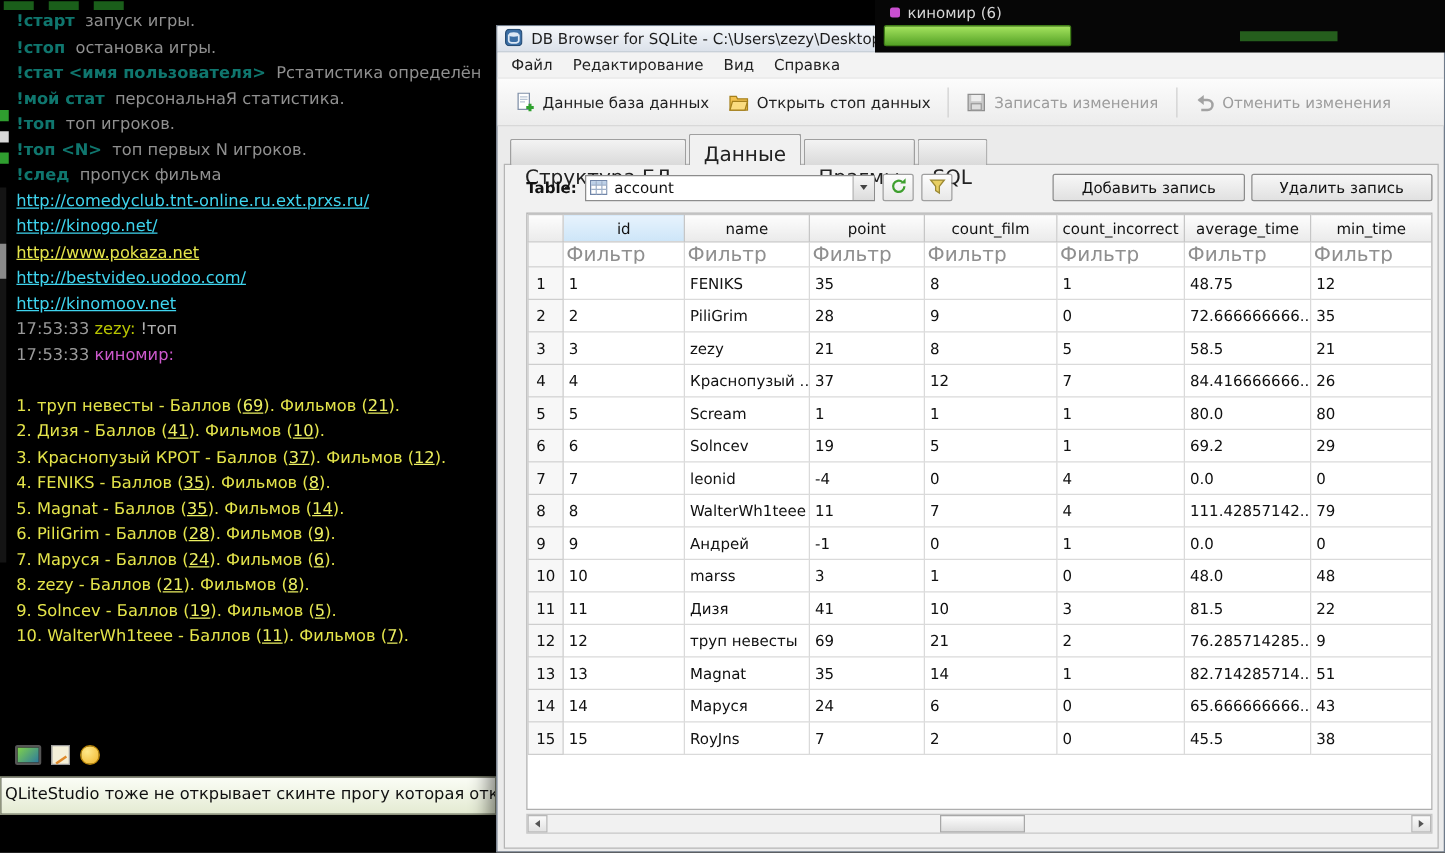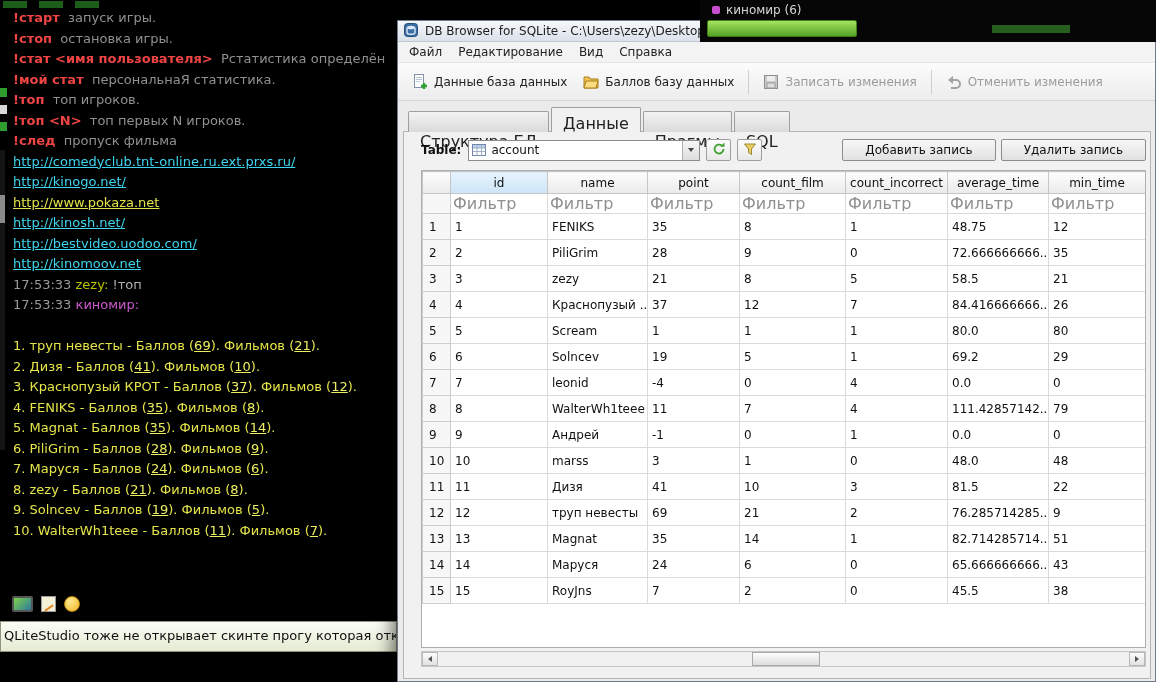--- a/index.html
+++ b/index.html
@@ -14,21 +14,21 @@
   .edge-icon { position:absolute; left:0; width:7px; height:9px; }
   #edge-icon-1 { top:88px; background:#2f9e2f; }
   #edge-icon-2 { top:105px; background:#d8d8d8; }
   #edge-icon-3 { top:122px; background:#2f9e2f; }
   #chat-vscroll { position:absolute; left:0; top:150px; width:5px; height:300px; background:#141414; }
   #chat-vscroll .thumb { position:absolute; left:0; top:45px; width:5px; height:28px; background:#8a8a8a; }
 
   #chat-log { position:absolute; left:13px; top:8px; width:383px; height:582px;
               overflow:hidden; font-size:13px; line-height:20.5px; white-space:nowrap; }
   .chat-line { height:20.5px; overflow:hidden; }
-  .cmd  { color:#ef4444; font-weight:bold; }
+  .cmd  { color:#0f766e; font-weight:bold; }
   .desc { color:#909090; }
   .link { text-decoration:underline; }
   .link.cyan   { color:#3fd4ee; }
   .link.yellow { color:#e4e44a; }
   .time { color:#9a9a9a; }
   .msg  { color:#b0b0b0; }
   .yl   { color:#e4e44a; }
   .num  { color:#ecef62; text-decoration:underline; }
 
   #chat-icons { position:absolute; left:12px; top:596px; display:flex; gap:8px; align-items:center; }
@@ -143,21 +143,20 @@
         <div class="chat-line"><span class="cmd">!старт</span><span class="desc">&nbsp; запуск игры.</span></div>
         <div class="chat-line"><span class="cmd">!стоп</span><span class="desc">&nbsp; остановка игры.</span></div>
         <div class="chat-line"><span class="cmd">!стат &lt;имя пользователя&gt;</span><span class="desc">&nbsp; Рстатистика определён</span></div>
         <div class="chat-line"><span class="cmd">!мой стат</span><span class="desc">&nbsp; персональнаЯ статистика.</span></div>
         <div class="chat-line"><span class="cmd">!топ</span><span class="desc">&nbsp; топ игроков.</span></div>
         <div class="chat-line"><span class="cmd">!топ &lt;N&gt;</span><span class="desc">&nbsp; топ первых N игроков.</span></div>
         <div class="chat-line"><span class="cmd">!след</span><span class="desc">&nbsp; пропуск фильма</span></div>
         <div class="chat-line"><span class="link cyan">http://comedyclub.tnt-online.ru.ext.prxs.ru/</span></div>
         <div class="chat-line"><span class="link cyan">http://kinogo.net/</span></div>
         <div class="chat-line"><span class="link yellow">http://www.pokaza.net</span></div>
-        <div class="chat-line"><span class="link cyan">http://kinosh.net/</span></div>
         <div class="chat-line"><span class="link cyan">http://bestvideo.uodoo.com/</span></div>
         <div class="chat-line"><span class="link cyan">http://kinomoov.net</span></div>
         <div class="chat-line"><span class="time">17:53:33 </span><span class="user" style="color: rgb(184, 196, 0);">zezy:</span><span class="msg"> !топ</span></div>
         <div class="chat-line"><span class="time">17:53:33 </span><span class="user" style="color: rgb(204, 89, 204);">киномир:</span></div>
         <div class="chat-line">&nbsp;</div>
         <div class="chat-line"><span class="yl">1. труп невесты - Баллов (</span><span class="num">69</span><span class="yl">). Фильмов (</span><span class="num">21</span><span class="yl">).</span></div>
         <div class="chat-line"><span class="yl">2. Дизя - Баллов (</span><span class="num">41</span><span class="yl">). Фильмов (</span><span class="num">10</span><span class="yl">).</span></div>
         <div class="chat-line"><span class="yl">3. Краснопузый КРОТ - Баллов (</span><span class="num">37</span><span class="yl">). Фильмов (</span><span class="num">12</span><span class="yl">).</span></div>
         <div class="chat-line"><span class="yl">4. FENIKS - Баллов (</span><span class="num">35</span><span class="yl">). Фильмов (</span><span class="num">8</span><span class="yl">).</span></div>
         <div class="chat-line"><span class="yl">5. Magnat - Баллов (</span><span class="num">35</span><span class="yl">). Фильмов (</span><span class="num">14</span><span class="yl">).</span></div>
@@ -208,21 +207,21 @@
           </span>
           <span class="tb-lbl">Данные база данных</span>
         </div>
         <div class="tb-btn">
           <span class="tb-ic">
             <svg width="16" height="16">
               <path d="M1 3h5l1 2h8v9H1z" fill="#f2c14e" stroke="#a5801c"></path>
               <path d="M3 7h12l-2 7H1z" fill="#fadb7f" stroke="#a5801c"></path>
             </svg>
           </span>
-          <span class="tb-lbl">Баллов базу данных</span>
+          <span class="tb-lbl">Открыть стоп данных</span>
         </div>
         <div class="tb-sep"></div>
         <div class="tb-btn disabled">
           <span class="tb-ic">
             <svg width="16" height="16">
               <rect x="1.5" y="1.5" width="13" height="13" fill="#c9c9c9" stroke="#8e8e8e"></rect>
               <rect x="4" y="2" width="8" height="5" fill="#eeeeee"></rect>
               <rect x="4" y="9" width="8" height="5" fill="#dedede" stroke="#9a9a9a"></rect>
             </svg>
           </span>

